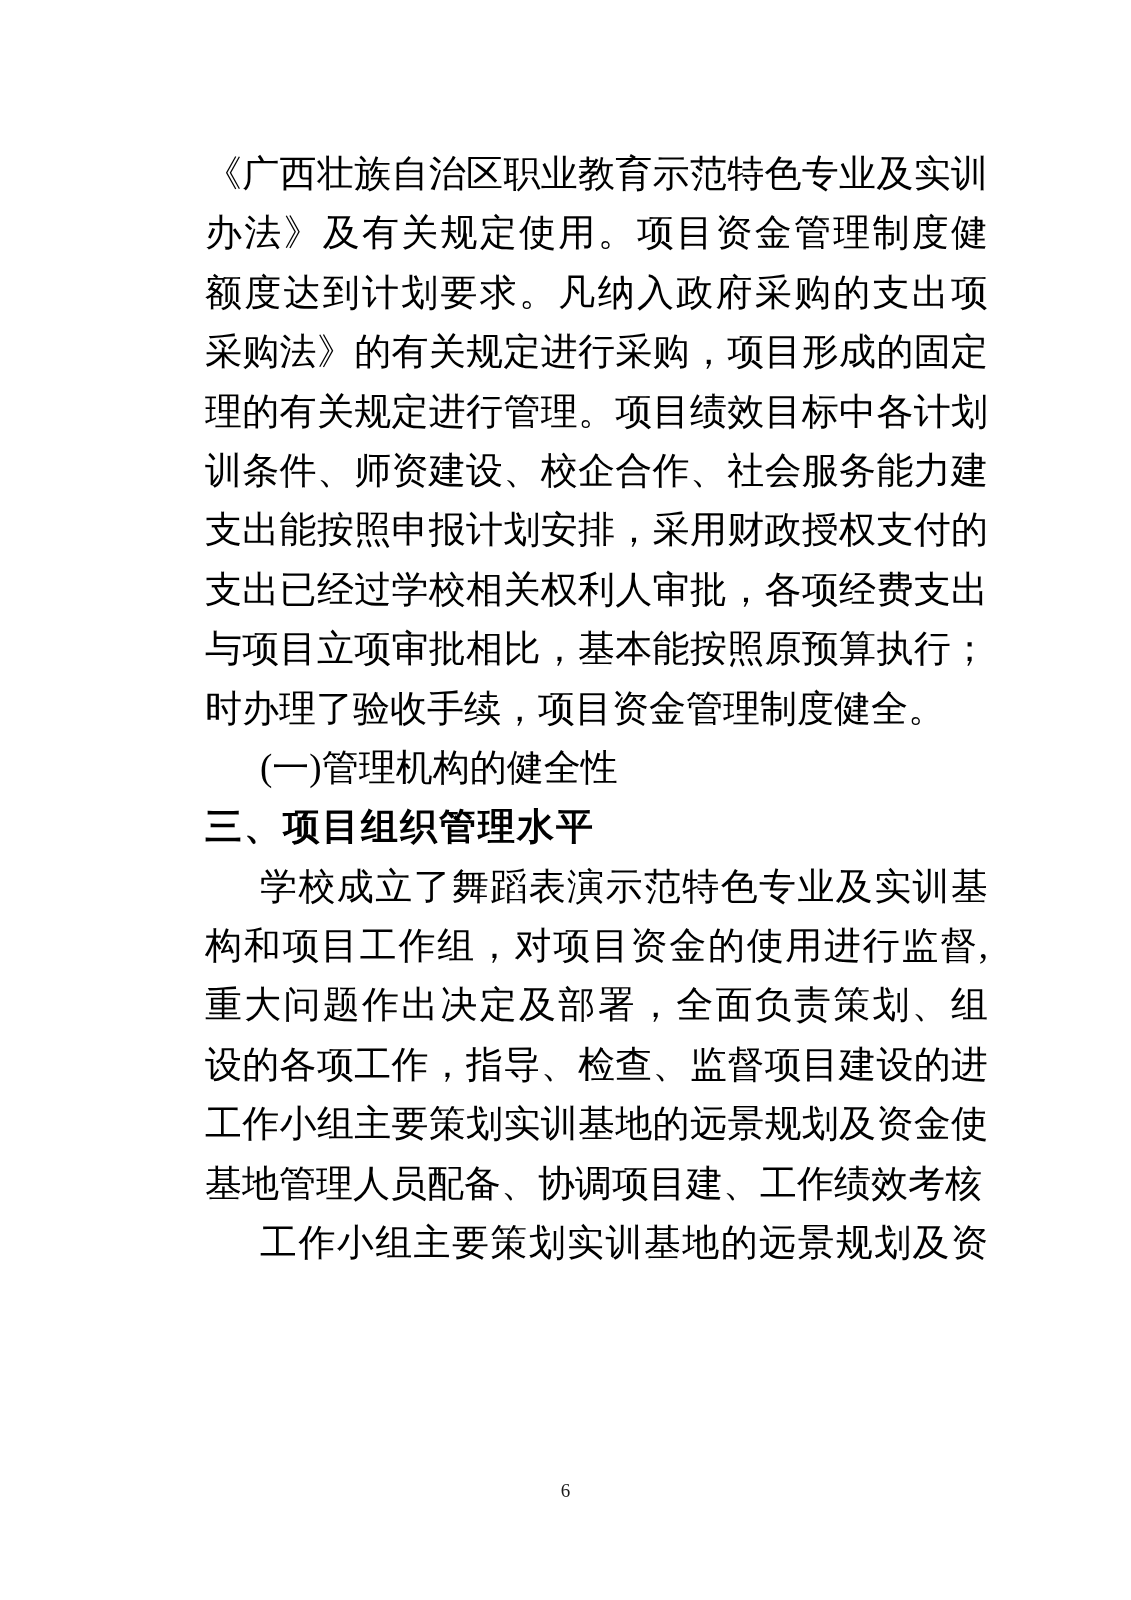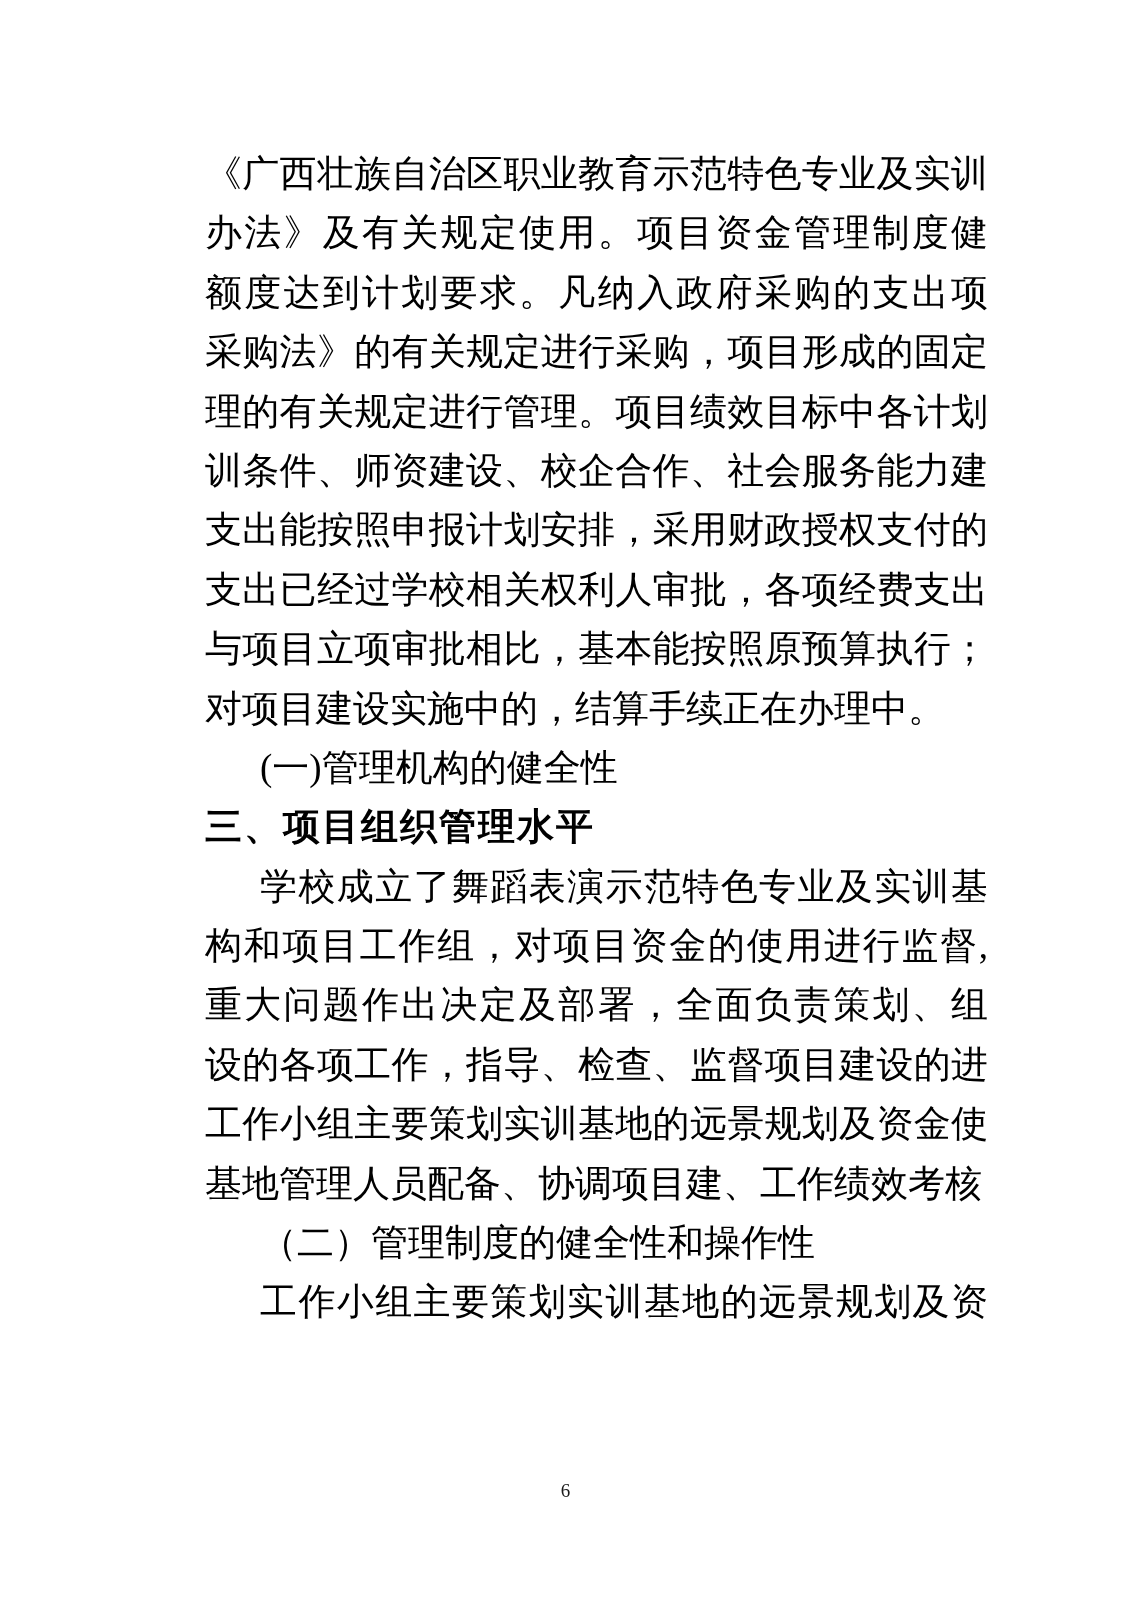--- a/index.html
+++ b/index.html
@@ -61,34 +61,33 @@
 
     <div class="line">《广西壮族自治区职业教育示范特色专业及实训基地建设项目管理</div>
     <div class="line">办法》及有关规定使用。项目资金管理制度健全，预算资金按时到位，</div>
     <div class="line">额度达到计划要求。凡纳入政府采购的支出项目，已严格按照《政府</div>
     <div class="line">采购法》的有关规定进行采购，项目形成的固定资产按照国有资产管</div>
     <div class="line">理的有关规定进行管理。项目绩效目标中各计划项目已实现目标（实</div>
     <div class="line">训条件、师资建设、校企合作、社会服务能力建设等项）。各项经费</div>
     <div class="line">支出能按照申报计划安排，采用财政授权支付的方式进行支付，相关</div>
     <div class="line">支出已经过学校相关权利人审批，各项经费支出依据充分；实际支出</div>
     <div class="line">与项目立项审批相比，基本能按照原预算执行；项目实施完成后，及</div>
-    <div class="line end">对项目建设实施中的，结算手续正在办理中。</div>
+    <div class="line end">时办理了验收手续，项目资金管理制度健全。</div>
 
     <div class="line end ind">(一)管理机构的健全性</div>
 
     <div class="line end hd">三、项目组织管理水平</div>
 
     <div class="line ind">学校成立了舞蹈表演示范特色专业及实训基地项目建设领导机</div>
     <div class="line">构和项目工作组，对项目资金的使用进行监督,对项目建设实施中的</div>
     <div class="line">重大问题作出决定及部署，全面负责策划、组织、指挥、协调项目建</div>
     <div class="line">设的各项工作，指导、检查、监督项目建设的进展情况，确保专项资</div>
 
     <div class="line">工作小组主要策划实训基地的远景规划及资金使用、设施建设、实训</div>
     <div class="line end">基地管理人员配备、协调项目建、工作绩效考核等工作。</div>
 
-    <div class="line end ind">（二）管理制度的健全性和操作性</div>
 
     <div class="line ind">工作小组主要策划实训基地的远景规划及资金使用,每天制度</div>
 
   </div>
 
   <div class="footer">6</div>
 </div>
 
 </body></html>

